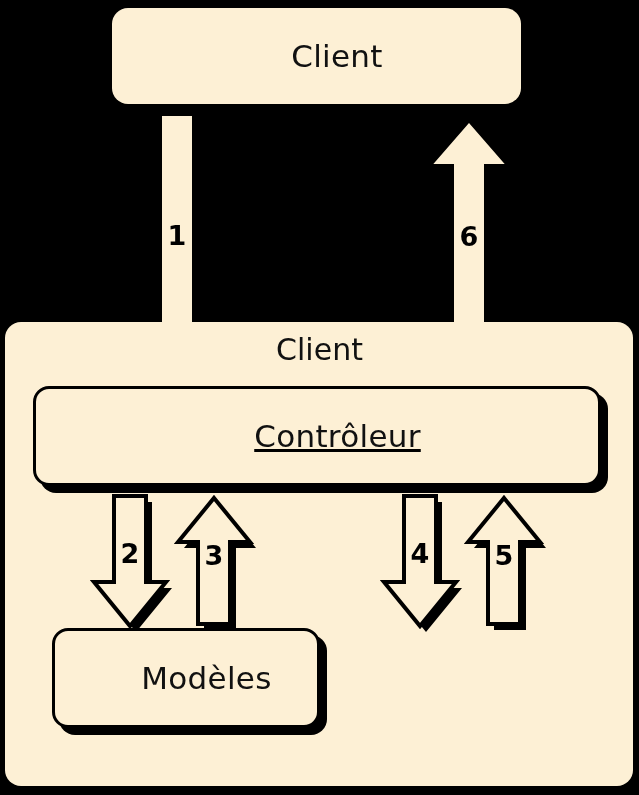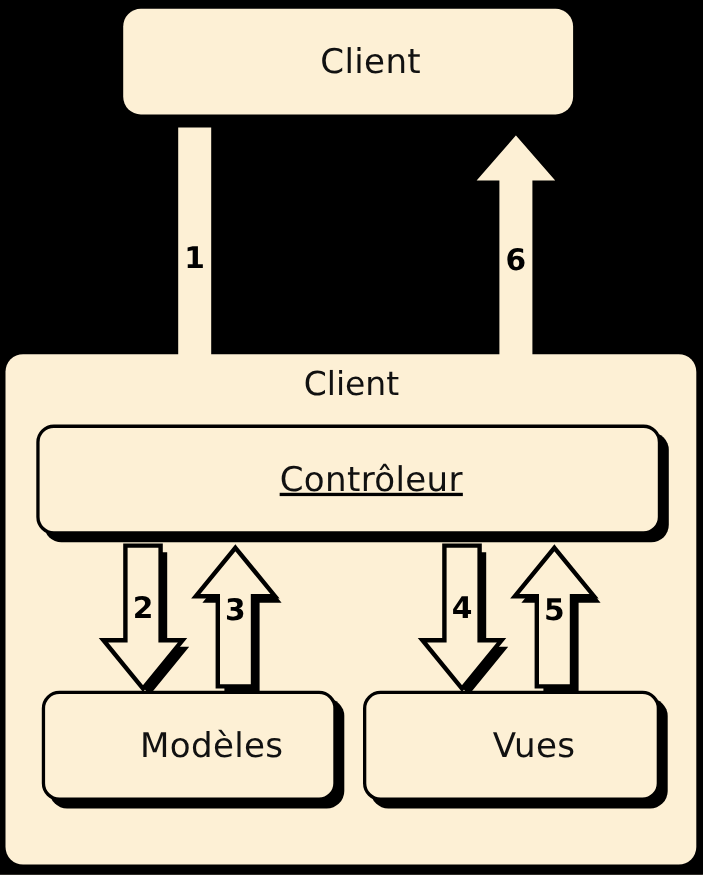--- a/index.html
+++ b/index.html
@@ -74,21 +74,21 @@
 
   #controleur-box {
     left: 33px;
     top: 386px;
     width: 568px;
     height: 100px;
     border-radius: 16px;
     text-decoration: underline;
   }
   #modeles-box {
-    left: 38px;
+    left: 52px;
     top: 628px;
     width: 268px;
     height: 100px;
     border-radius: 16px;
   }
   #vues-box {
     left: 330px;
     top: 628px;
     width: 270px;
     height: 100px;
@@ -171,17 +171,14 @@
       <path d="M42,4 L78,48 L58,48 L58,130 L26,130 L26,48 L6,48 Z" transform="translate(6,6)" fill="#000000" stroke="none"></path>
       <path d="M42,4 L78,48 L58,48 L58,130 L26,130 L26,48 L6,48 Z" fill="#FDF0D5" stroke="#000000" stroke-width="4" stroke-linejoin="miter"></path>
     </svg>
     <span class="arrow-num" style="left:20px; top:48px; width:44px;">5</span>
   </div>
 
   <div class="node" id="modeles-box">
     <span class="node-label">Modèles</span>
   </div>
 
-  <div class="node" id="vues-box">
-    <span class="node-label">Vues</span>
-  </div>
 
 </div>
 
 </body></html>

